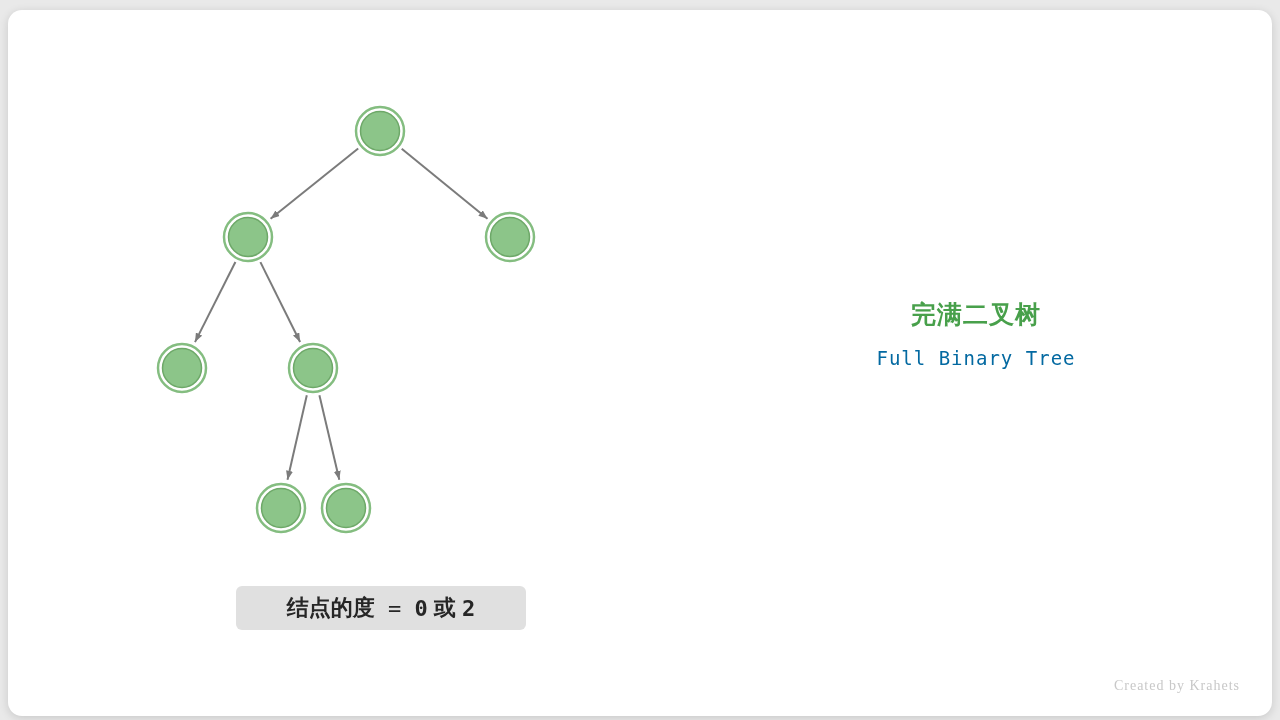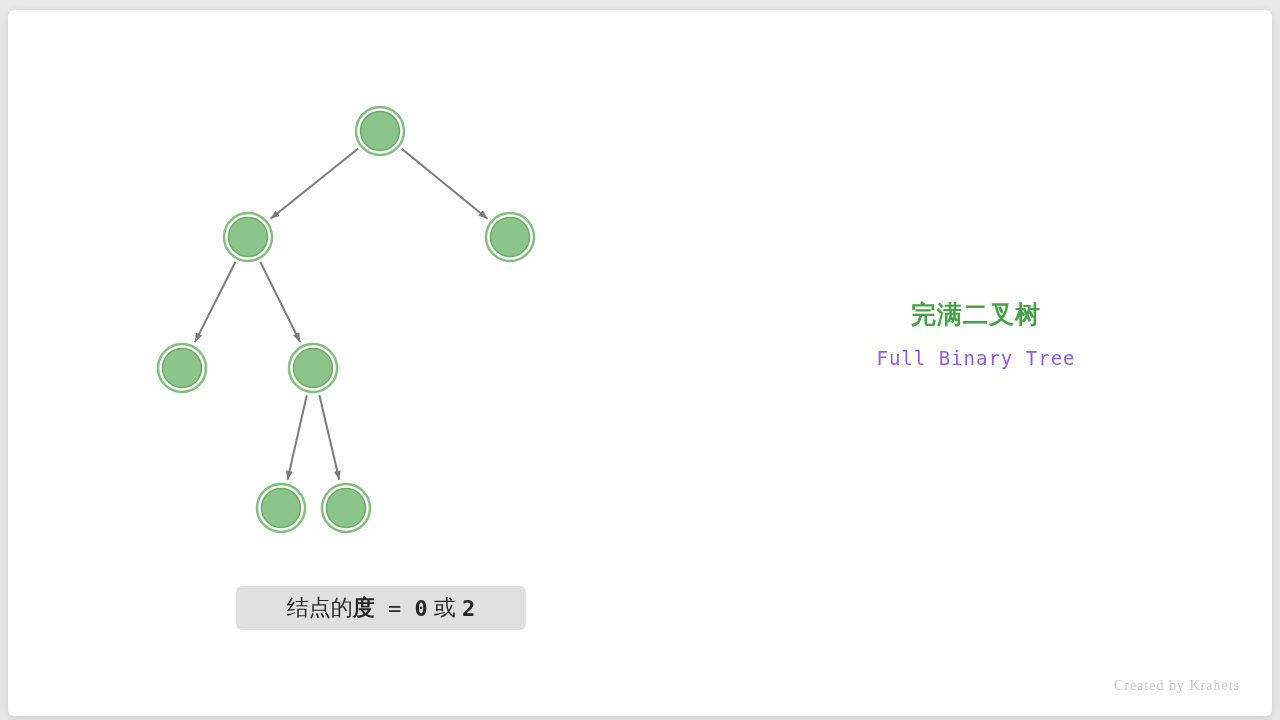--- a/index.html
+++ b/index.html
@@ -12,21 +12,21 @@
     overflow: hidden;
   }
 
   .card {
     position: absolute;
     left: 8px;
     top: 10px;
     right: 8px;
     bottom: 4px;
     background: #ffffff;
-    border-radius: 6px;
+    border-radius: 14px;
     box-shadow: 0 2px 10px rgba(0,0,0,0.14);
     overflow: hidden;
   }
 
   .tree-svg {
     position: absolute;
     left: 0;
     top: 0;
     width: 640px;
     height: 560px;
@@ -44,42 +44,42 @@
     font-size: 25px;
     font-weight: 700;
     color: #48a04b;
     letter-spacing: 1px;
     margin-bottom: 16px;
   }
 
   .title-en {
     font-family: "DejaVu Sans Mono", monospace;
     font-size: 19px;
-    color: #8b5cf6;
+    color: #0369a1;
     letter-spacing: 1px;
   }
 
   .caption-box {
     position: absolute;
     left: 228px;
     top: 576px;
     width: 290px;
     height: 44px;
     background: #e0e0e0;
     border-radius: 6px;
     display: flex;
     align-items: center;
     justify-content: center;
     font-size: 22px;
     color: #262626;
   }
 
   .caption-box span { white-space: pre; }
 
-  .cjk { font-family: "Liberation Sans", sans-serif; }
+  .cjk { font-family: "Liberation Sans", sans-serif; font-weight: bold; }
   .mono { font-family: "DejaVu Sans Mono", monospace; }
   .strong { font-weight: 700; }
 
   .footer-credit {
     position: absolute;
     right: 32px;
     bottom: 22px;
     font-family: Liberation Serif, serif;
     font-size: 14px;
     color: #c8c8c8;

